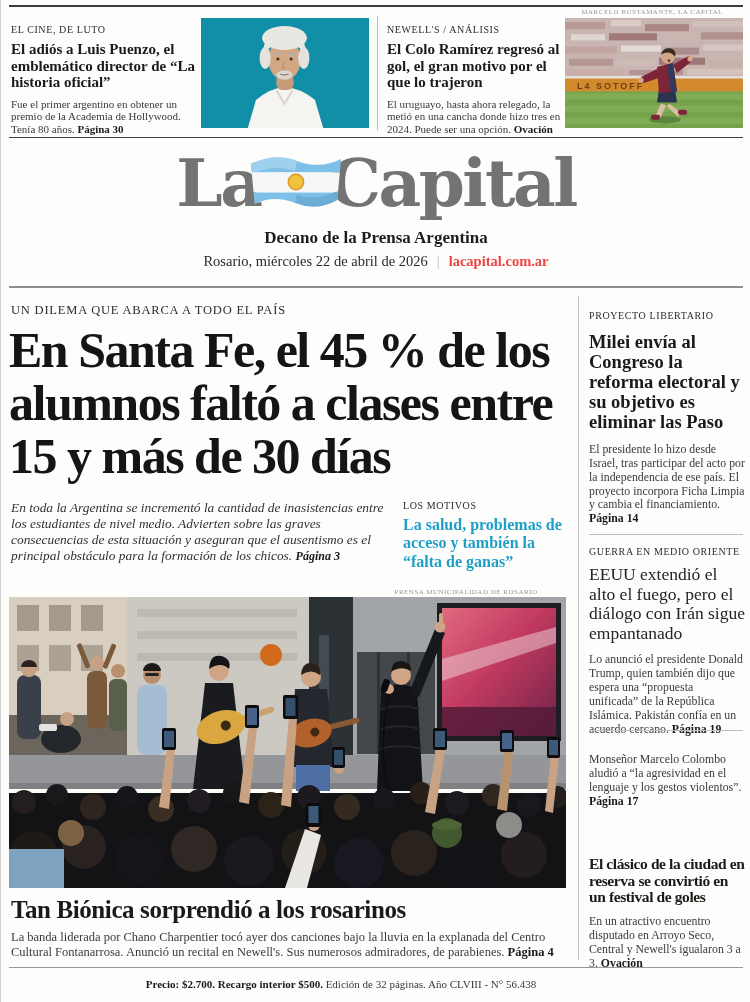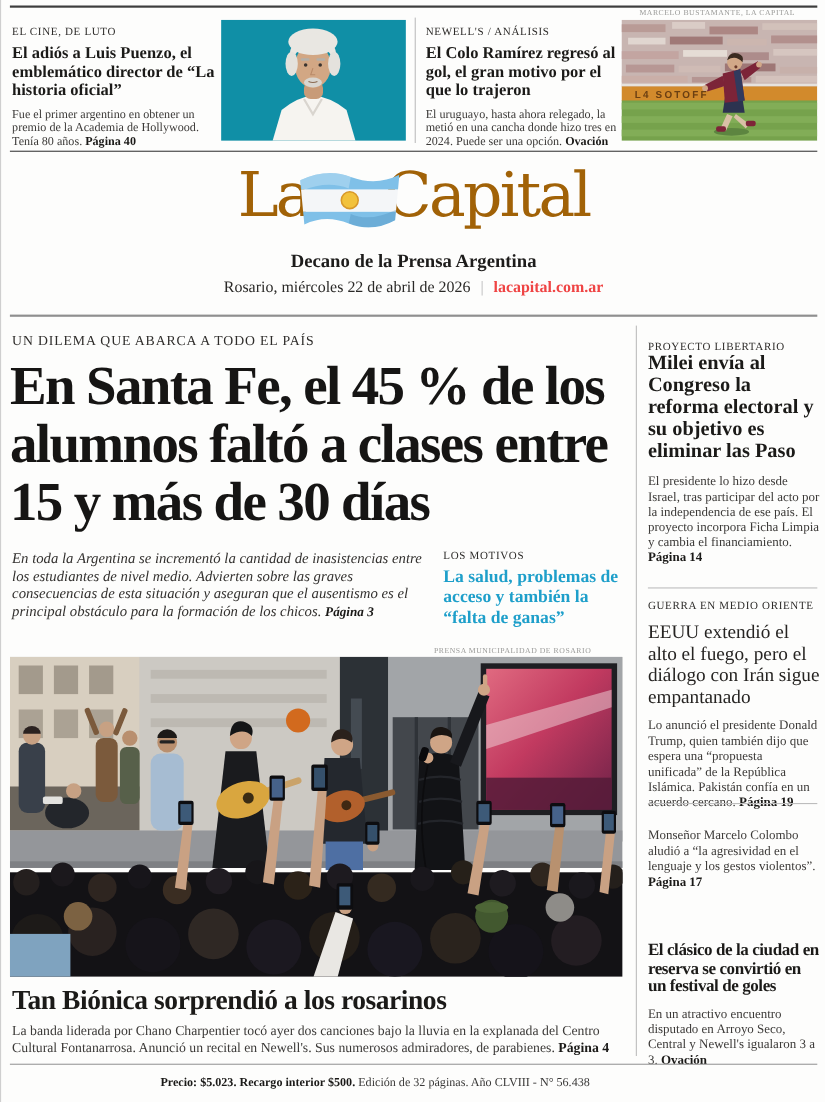--- a/index.html
+++ b/index.html
@@ -15,22 +15,22 @@
   .kicker.big{font-size:12.5px;letter-spacing:.8px;}
   .hl{font-weight:bold;color:#1b1a18;line-height:1.08;}
   .body-txt{color:#3c3a38;line-height:1.18;}
   .pref{font-weight:bold;color:#1b1a18;}
   .credit{font-size:7px;letter-spacing:.5px;color:#9a9a98;text-align:center;}
   
   .ts-hl{font-size:15px;line-height:1.1;}
   .ts-body{font-size:11px;line-height:1.16;}
   
   .logo{display:flex;align-items:flex-start;justify-content:center;}
-  .logo .word{font-family:"DejaVu Serif",serif;font-weight:normal;font-size:56px;
-              letter-spacing:-2.5px;color:#a16207;line-height:1;}
+  .logo .word{font-family:"DejaVu Serif",serif;font-weight:bold;font-size:66px;
+              letter-spacing:-2.5px;color:#737373;line-height:1;}
   .flag-wrap{margin:2px -15px 0 -13px;position:relative;z-index:2;}
   .tagline{font-weight:bold;font-size:17px;color:#1d1c1b;text-align:center;}
   .dateline{font-size:14.5px;color:#2a2927;text-align:center;}
   .dateline .sep{color:#b8b8b8;padding:0 9px;font-weight:normal;}
   .dateline a{color:#ef4444;font-weight:bold;text-decoration:none;}
   
   .main-hl{font-size:50px;line-height:1.06;letter-spacing:-1.5px;font-weight:bold;color:#161514;}
   .lede{font-size:13.4px;line-height:1.2;color:#33312f;}
   .blue-sub{font-size:16px;font-weight:bold;color:#1e9fca;line-height:1.15;}
   
@@ -50,21 +50,21 @@
 
 <div class="page">
 
   <div class="rule-h dark abs" style="left:8px;top:5px;width:734px;"></div>
 
   <div class="abs" style="left:10px;top:24px;width:186px;">
     <div class="kicker">EL CINE, DE LUTO</div>
     <div class="hl ts-hl" style="margin-top:6px;">El adiós a Luis Puenzo, el emblemático director de “La historia oficial”</div>
     <div class="body-txt ts-body" style="margin-top:7px;">
       <span>Fue el primer argentino en obtener un premio de la Academia de Hollywood. Tenía 80 años.</span>
-      <span class="pref">Página 40</span>
+      <span class="pref">Página 30</span>
     </div>
   </div>
   <div class="abs" style="left:200px;top:18px;width:168px;height:110px;">
     <svg viewBox="0 0 165 110" width="168" height="110" preserveAspectRatio="none">
       <rect width="165" height="110" fill="#1192aa"></rect>
       <rect width="165" height="110" fill="#0c7e95" opacity=".15"></rect>
       <path d="M46,110 L54,82 Q68,70 82,69 Q98,70 112,82 L120,110 Z" fill="#f6f4f0"></path>
       <path d="M74,72 L82,86 L90,72" stroke="#d9d5cf" fill="none" stroke-width="2"></path>
       <rect x="74" y="56" width="17" height="16" rx="6" fill="#c89b78"></rect>
       <ellipse cx="82" cy="42" rx="16" ry="20" fill="#d2a784"></ellipse>
@@ -331,21 +331,21 @@
   </div>
 
   <div class="hl tb-hl abs" style="left:10px;top:896px;width:556px;">Tan Biónica sorprendió a los rosarinos</div>
   <div class="body-txt tb-body abs" style="left:10px;top:930px;width:552px;">
     <span>La banda liderada por Chano Charpentier tocó ayer dos canciones bajo la lluvia en la explanada del Centro Cultural Fontanarrosa. Anunció un recital en Newell's. Sus numerosos admiradores, de parabienes.</span>
     <span class="pref">Página 4</span>
   </div>
 
   <div class="abs" style="left:588px;top:310px;width:156px;">
     <div class="kicker">PROYECTO LIBERTARIO</div>
-    <div class="hl rc-hl1" style="">Milei envía al Congreso la reforma electoral y su objetivo es eliminar las Paso</div>
+    <div class="hl rc-hl1" style="margin-top:12px;">Milei envía al Congreso la reforma electoral y su objetivo es eliminar las Paso</div>
     <div class="body-txt rc-body" style="margin-top:10px;">
       <span>El presidente lo hizo desde Israel, tras participar del acto por la independencia de ese país. El proyecto incorpora Ficha Limpia y cambia el financiamiento.</span>
       <span class="pref">Página 14</span>
     </div>
   </div>
   <div class="rule-h abs" style="left:588px;top:534px;width:154px;background:#bdbdbd;"></div>
 
   <div class="abs" style="left:588px;top:546px;width:156px;">
     <div class="kicker">GUERRA EN MEDIO ORIENTE</div>
     <div class="rc-hl2" style="margin-top:8px;">EEUU extendió el alto el fuego, pero el diálogo con Irán sigue empantanado</div>
@@ -366,17 +366,17 @@
   <div class="abs" style="left:588px;top:856px;width:156px;">
     <div class="hl rc-hl3">El clásico de la ciudad en reserva se convirtió en un festival de goles</div>
     <div class="body-txt rc-body" style="margin-top:9px;">
       <span>En un atractivo encuentro disputado en Arroyo Seco, Central y Newell's igualaron 3 a 3.</span>
       <span class="pref">Ovación</span>
     </div>
   </div>
 
   <div class="rule-h abs" style="left:8px;top:967px;width:734px;background:#9a9a9a;"></div>
   <div class="footer-line abs" style="left:0;top:978px;width:680px;">
-    <b>Precio: $5.023. Recargo interior $500.</b>
+    <b>Precio: $2.700. Recargo interior $500.</b>
     <span>Edición de 32 páginas. Año CLVIII - N° 56.438</span>
   </div>
 
 </div>
 
 </body></html>

